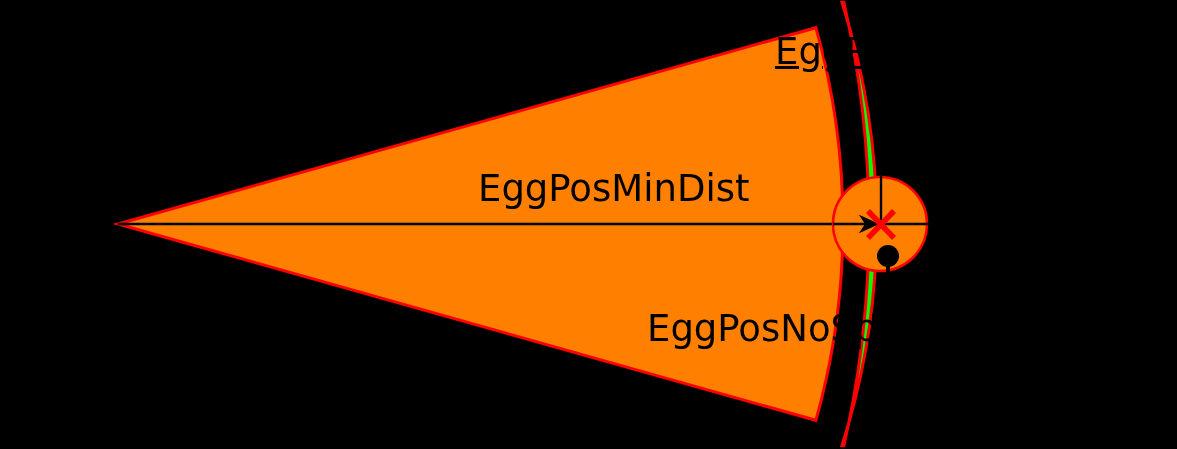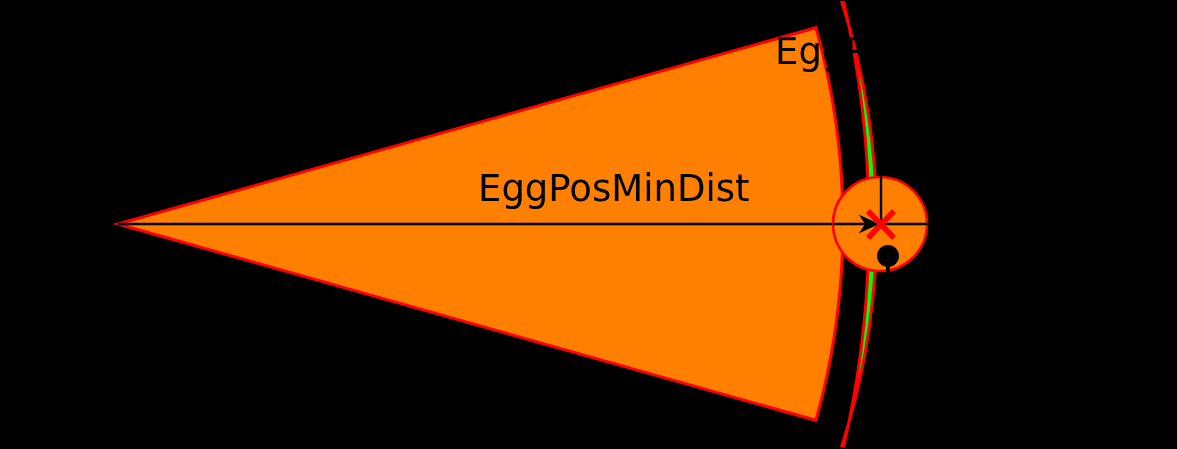--- a/index.html
+++ b/index.html
@@ -25,21 +25,21 @@
   .diagram-label {
     position: absolute;
     color: #000000;
     font-family: "DejaVu Sans", sans-serif;
     font-size: 37px;
     line-height: 1;
     white-space: nowrap;
     letter-spacing: 0px;
   }
   #label-min-dist   { left: 478px; top: 170px; }
-  #label-width      { left: 775px; top: 33px;  }
+  #label-width      { left: 775px; top: 33px; text-decoration: underline;  }
   #label-depth      { left: 931px; top: 170px; }
   #label-no-spawn   { left: 647px; top: 310px; }
 </style>
 </head>
 <body>
 
 <div id="diagram-root">
 
   <svg id="scene" viewBox="0 0 1177 449" width="1177" height="449">
 
@@ -93,14 +93,15 @@
     </g>
 
   </svg>
 
   <div class="diagram-label" id="label-min-dist">EggPosMinDist</div>
 
   <div class="diagram-label" id="label-width">EggPosWidth</div>
 
   <div class="diagram-label" id="label-depth">EggPosDe</div>
 
+  <div class="diagram-label" id="label-no-spawn">EggPosNoSpawnArea</div>
 
 </div>
 
 </body></html>

